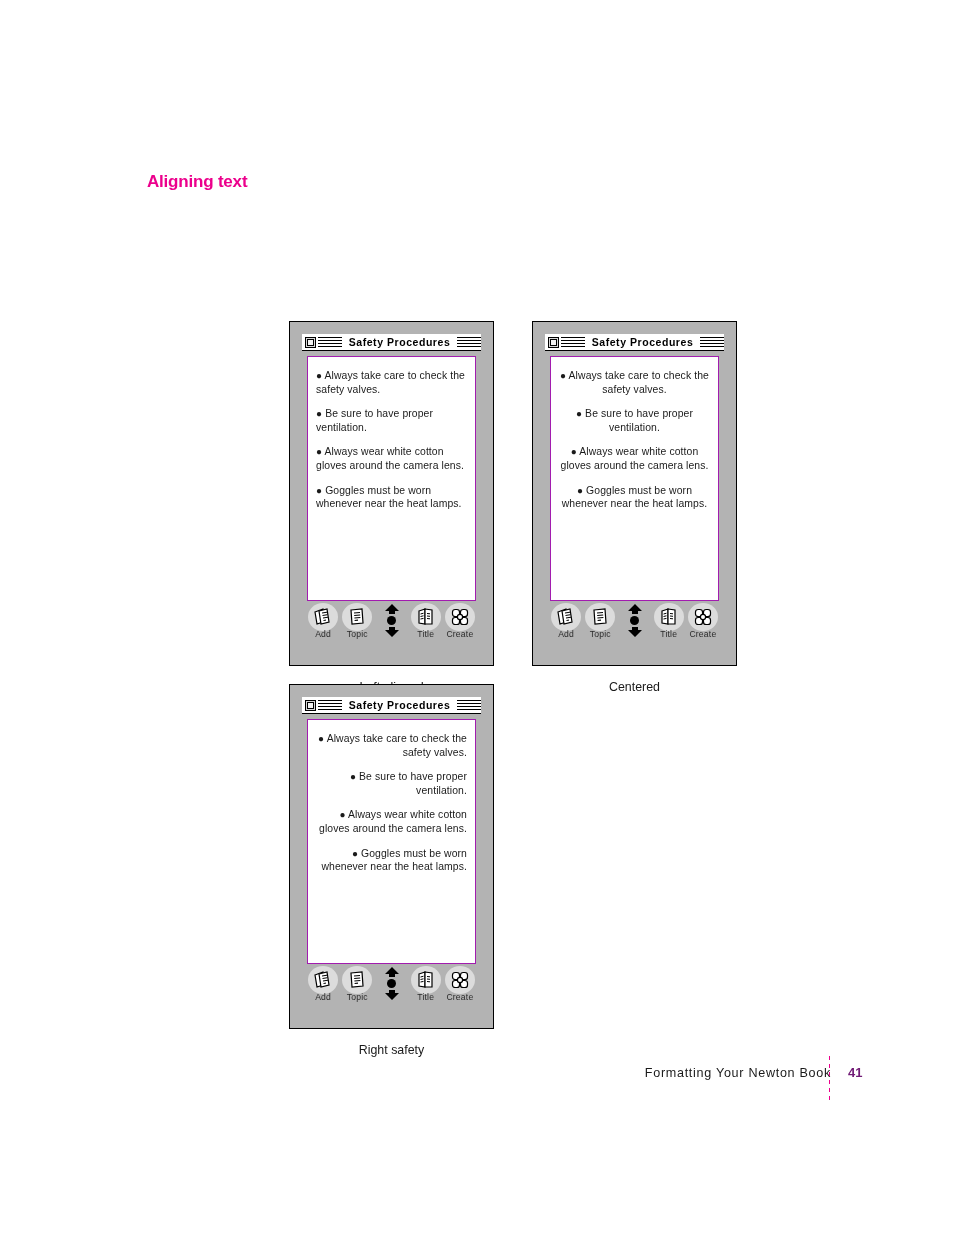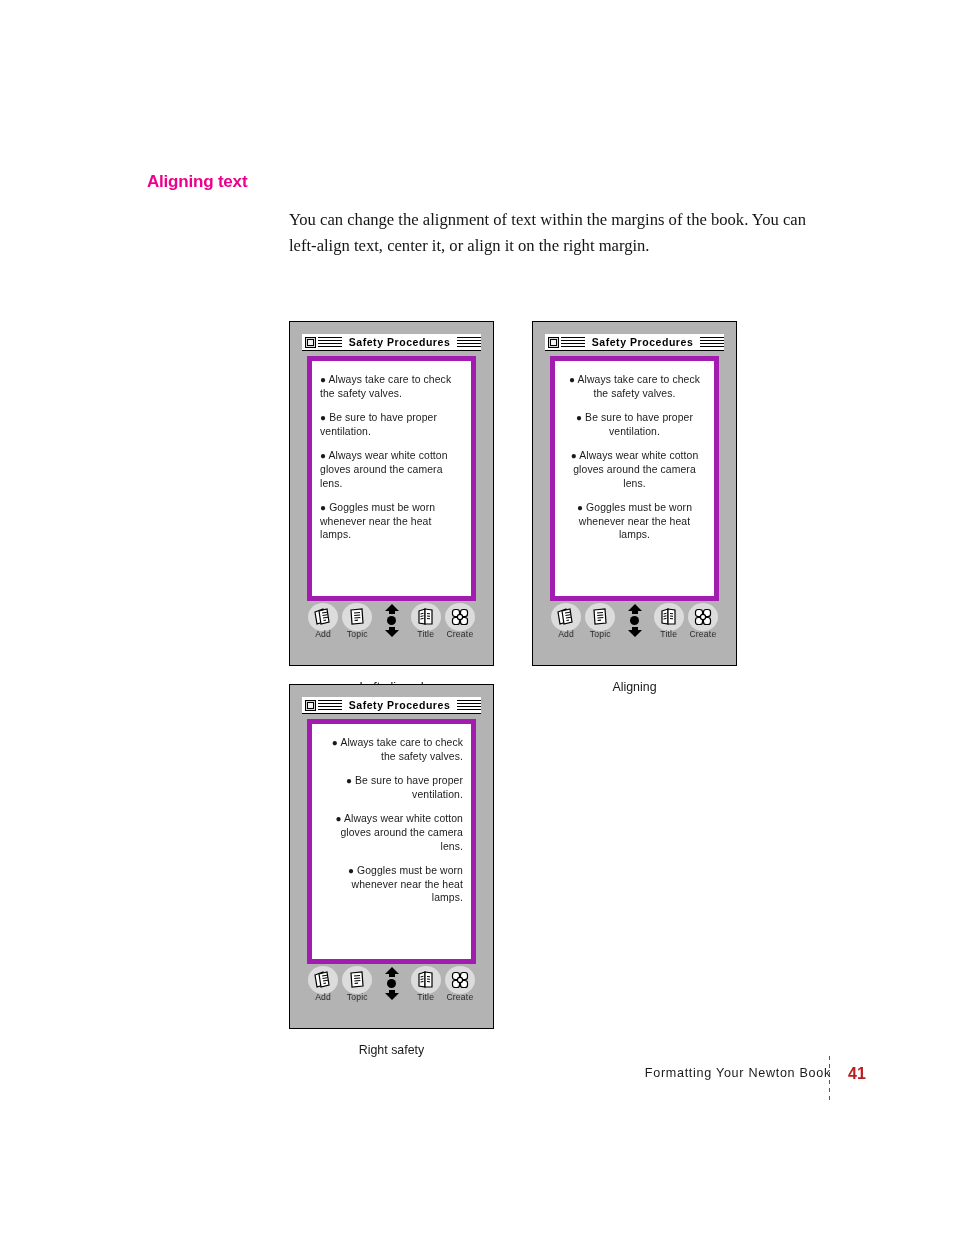--- a/index.html
+++ b/index.html
@@ -109,21 +109,21 @@
     flex: none;
   }
 
   
   .screen-wrap {
     padding: 5px 5px 0 5px;
     background: #b3b3b3;
   }
   .screen {
     background: #ffffff;
-    border: 5px solid #a21caf;
+    border: 1px solid #a21caf;
     height: 245px;
     box-sizing: border-box;
     padding: 12px 8px 0 8px;
     overflow: hidden;
   }
   .bullet-item {
     font-family: "Liberation Sans", sans-serif;
     font-size: 10.4px;
     line-height: 13.6px;
     color: #1a1a1a;
@@ -223,31 +223,30 @@
     background-image: radial-gradient(#ec008c 38%, transparent 40%);
     background-size: 3px 8px;
     background-repeat: repeat-y;
   }
   .footer-page {
     position: absolute;
     left: 848px;
     top: 5px;
     font-family: "Liberation Sans", sans-serif;
     font-weight: bold;
-    font-size: 16px;
-    color: #b91c1c;
+    font-size: 13px;
+    color: #701a75;
   }
 </style>
 </head>
 <body>
 
 <div class="section-heading">Aligning text</div>
 
 <div class="body-col">
-  <p class="body-para">You can change the alignment of text within the margins of the book. You can left-align text, center it, or align it on the right margin.</p>
 </div>
 
 <div class="figure fig-left">
   <div class="device">
 
     <div class="titlebar">
       <div class="close-box"></div>
       <div class="titlebar-stripes-left"></div>
       <div class="titlebar-title">Safety Procedures</div>
       <div class="titlebar-stripes-right"></div>
@@ -413,21 +412,21 @@
             <rect x="10.5" y="2.5" width="7" height="7" rx="2.6" fill="#fff" stroke="#000" stroke-width="1.2"></rect>
             <rect x="2.5" y="10.5" width="7" height="7" rx="2.6" fill="#fff" stroke="#000" stroke-width="1.2"></rect>
             <rect x="10.5" y="10.5" width="7" height="7" rx="2.6" fill="#fff" stroke="#000" stroke-width="1.2"></rect>
             <circle cx="10" cy="10" r="2.6" fill="#fff" stroke="#000" stroke-width="1.2"></circle>
           </svg>
         </div>
         <div class="tool-label">Create</div>
       </div>
     </div>
   </div>
-  <div class="caption">Aligning</div>
+  <div class="caption">Centered</div>
 </div>
 
 <div class="figure fig-right">
   <div class="device">
 
     <div class="titlebar">
       <div class="close-box"></div>
       <div class="titlebar-stripes-left"></div>
       <div class="titlebar-title">Safety Procedures</div>
       <div class="titlebar-stripes-right"></div>

